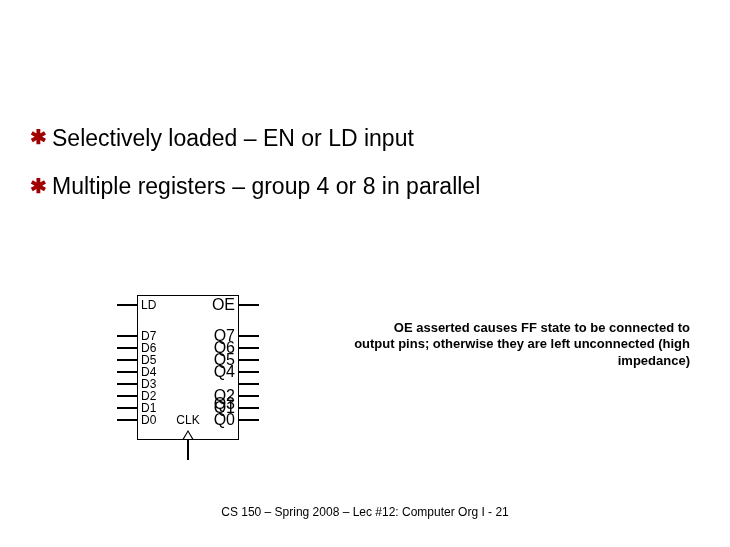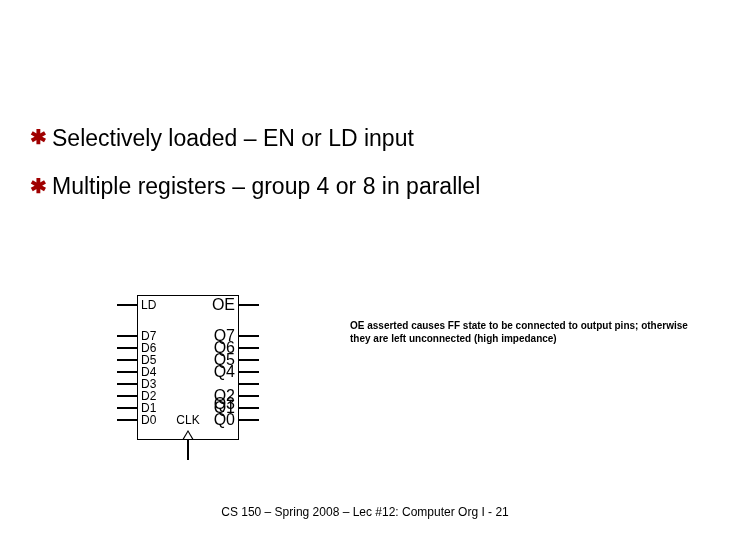--- a/index.html
+++ b/index.html
@@ -108,22 +108,22 @@
     border-bottom: 7px solid #fff;
     top: 2px;
     left: -4px;
   }
   .notes {
     position: absolute;
     left: 350px;
     top: 320px;
     width: 340px;
     font-family: Arial, Helvetica, sans-serif;
-    font-size: 10px;
-    text-align: left;
+    font-size: 13px;
+    text-align: right;
     font-weight: bold;
     line-height: 1.25;
   }
   .note-block {
     margin-bottom: 20px;
   }
   .footer {
     position: absolute;
     bottom: 28px;
     width: 730px;

